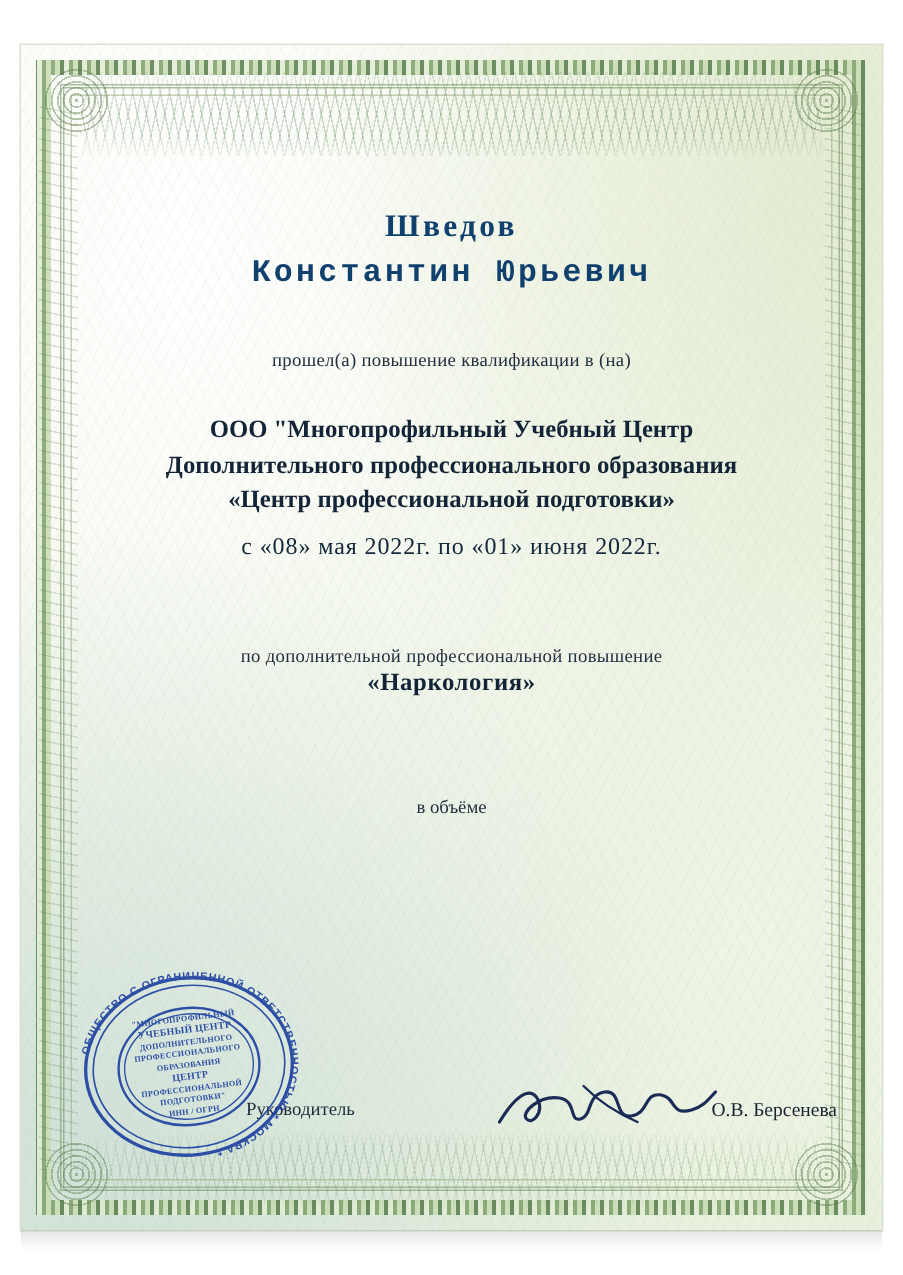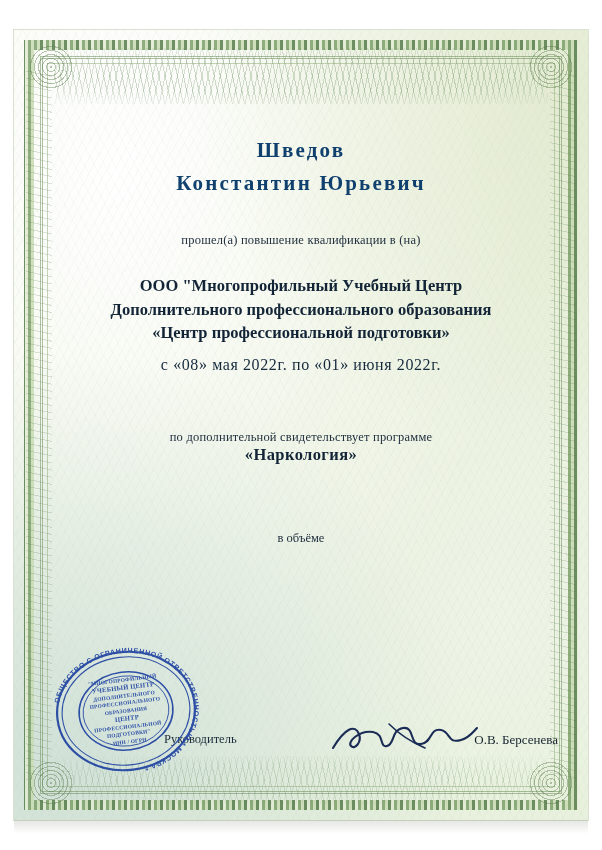--- a/index.html
+++ b/index.html
@@ -146,21 +146,21 @@
   .recipient {
     margin-top: 26px;
     color: #10406d;
     font-family: "Liberation Serif", serif;
     font-weight: bold;
     font-size: 21px;
     letter-spacing: 2.2px;
     line-height: 1.55;
   }
   .recipient .surname { display: block; }
-  .recipient .given { display: block; }
+  .recipient .given { display: block; font-family: Liberation Mono, monospace; }
 
   .line-passed {
     margin-top: 34px;
     font-size: 12.5px;
     color: #22303f;
     letter-spacing: 0.2px;
   }
 
   .org {
     margin-top: 26px;
@@ -316,21 +316,21 @@
       <div class="line-passed">прошел(а) повышение квалификации в (на)</div>
 
       <div class="org">
         <span class="l1">ООО "Многопрофильный Учебный Центр</span>
         <span class="l2">Дополнительного профессионального образования</span>
         <span class="l3">«Центр профессиональной подготовки»</span>
       </div>
 
       <div class="period">с «08» мая 2022г. по «01» июня 2022г.</div>
 
-      <div class="line-program">по дополнительной свидетельствует программе</div>
+      <div class="line-program">по дополнительной профессиональной повышение</div>
 
       <div class="program-title">«Наркология»</div>
 
       <div class="line-volume">в объёме</div>
 
 
     </div>
 
     <div class="sign-block">
       <div class="sign-row">

